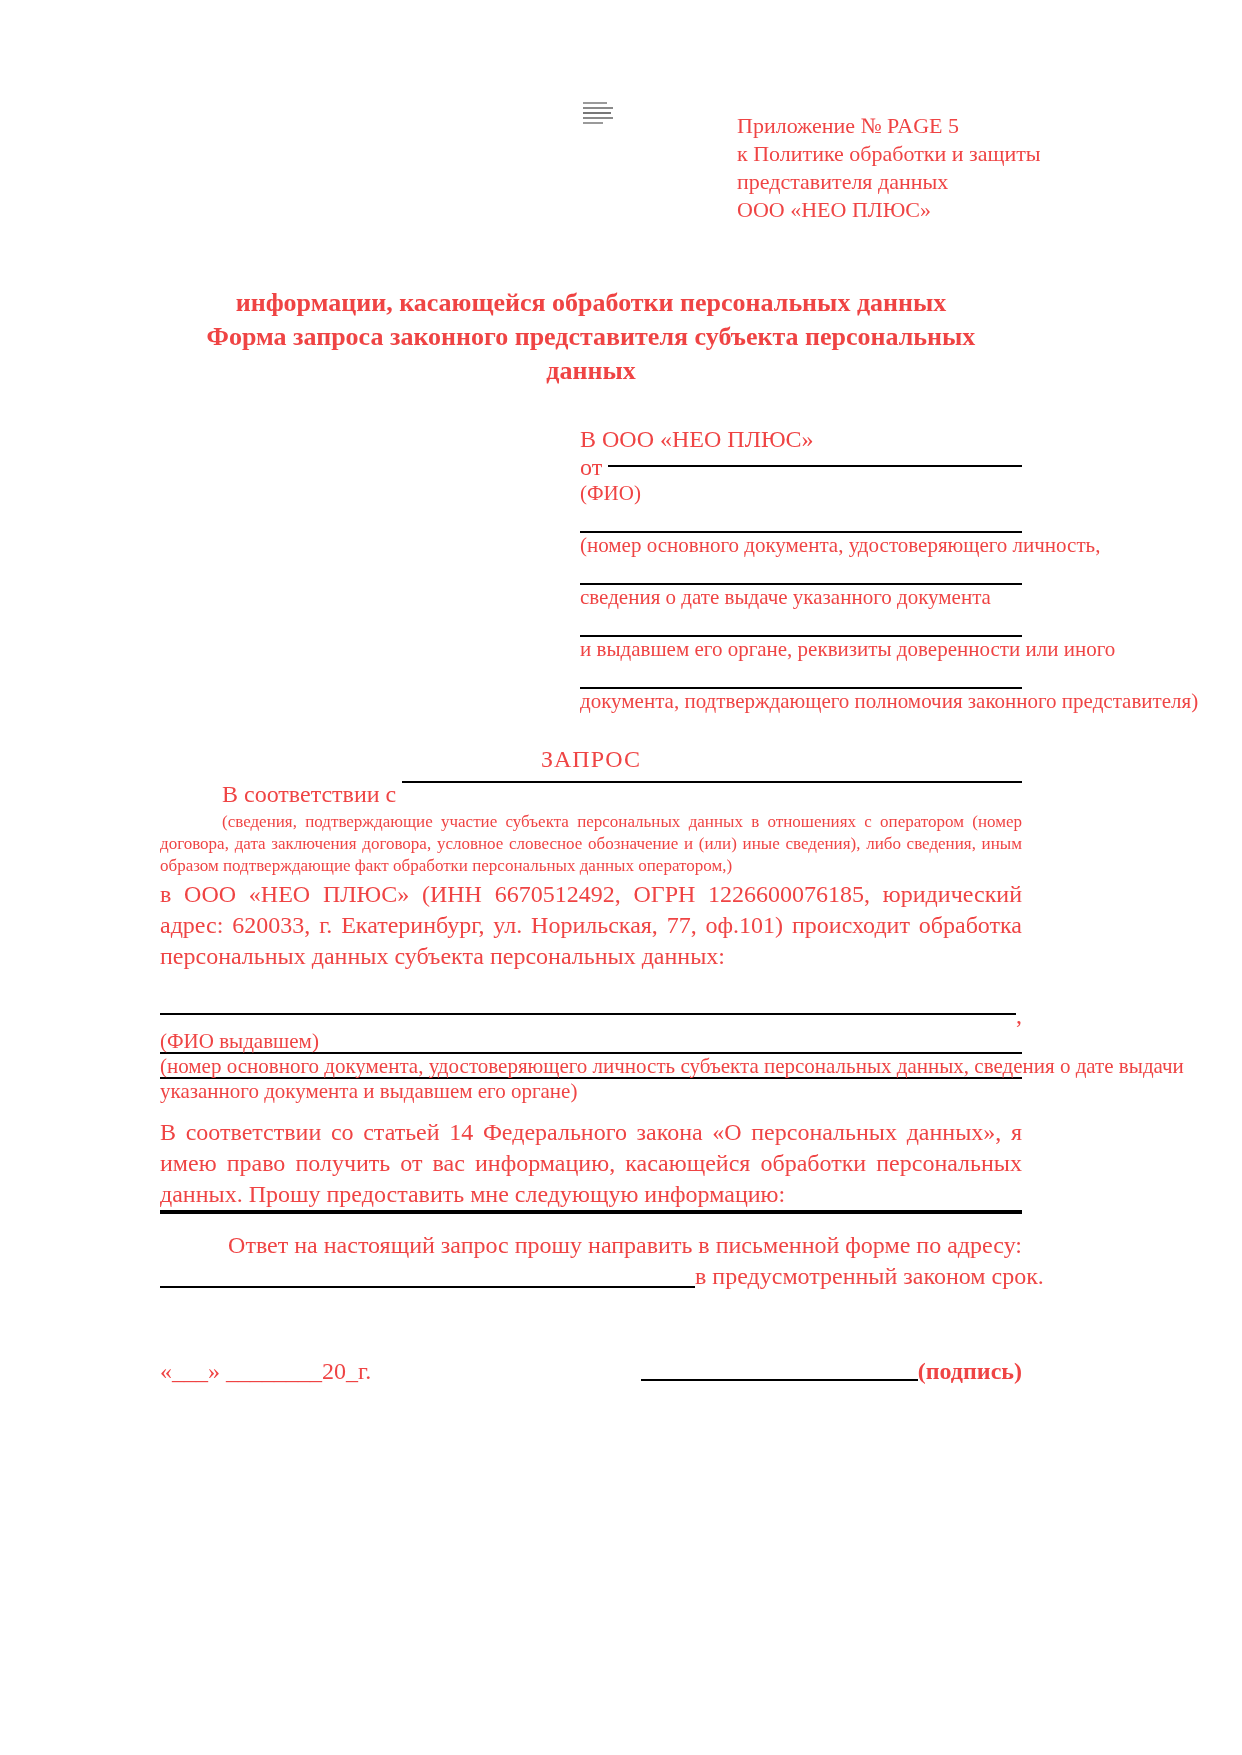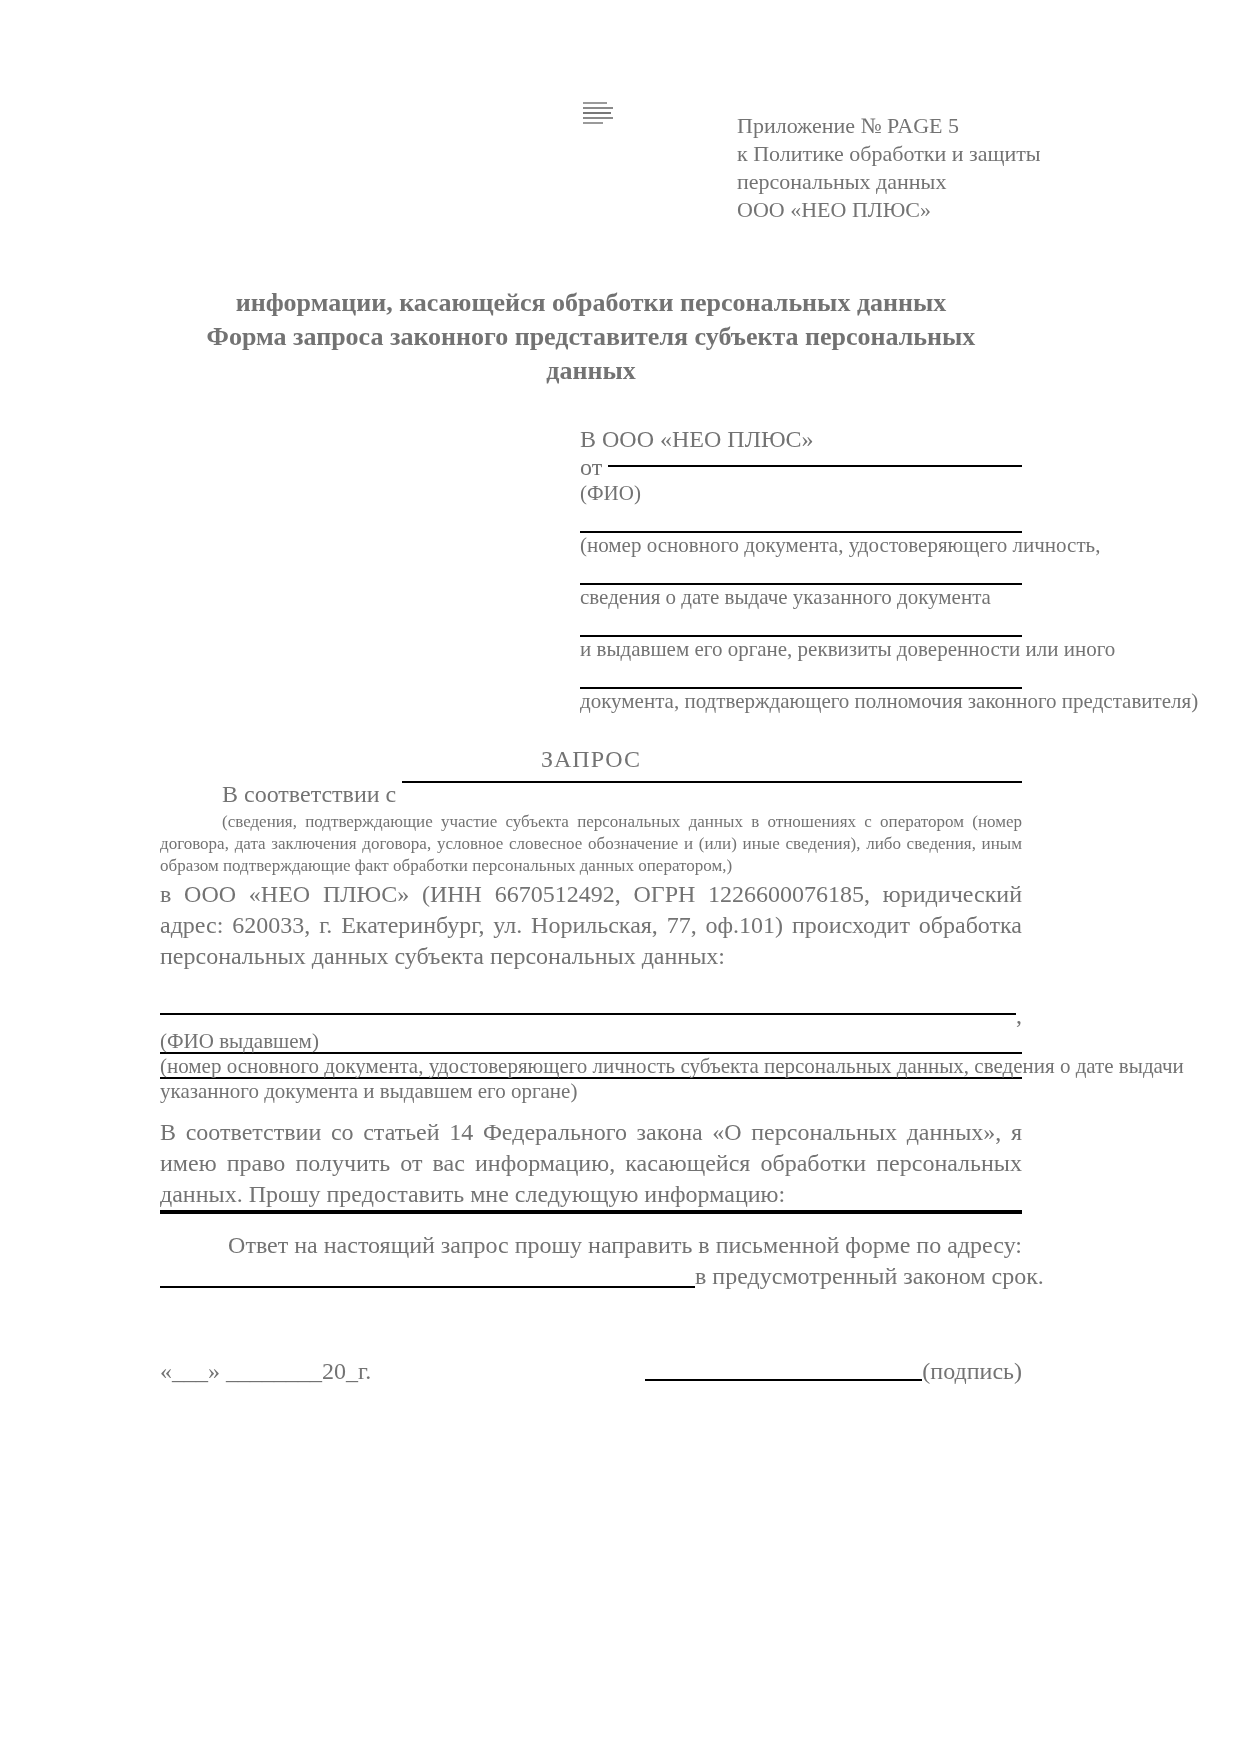--- a/index.html
+++ b/index.html
@@ -1,21 +1,21 @@
 <!DOCTYPE html>
 <html><head>
 <meta charset="utf-8">
 <style>
   html, body { margin: 0; padding: 0; background: #ffffff; }
   .page {
     position: relative;
     width: 1242px;
     height: 1755px;
     background: #ffffff;
-    color: #737373;
+    color: #ef4444;
     font-family: "Liberation Serif", serif;
     font-size: 24px;
     overflow: hidden;
   }
   .content { margin-left: 160px; width: 862px; }
 
   
   .obj-icon { position: absolute; left: 583px; top: 102px; width: 30px; height: 24px; }
   .obj-icon i { display: block; height: 2px; margin-bottom: 3px; background: #8a8a8a; }
   .obj-icon i:nth-child(1) { width: 24px; background:#9a9a9a; }
@@ -57,41 +57,41 @@
 
   .blank1 { margin-top: 48px; }
   .blank2 { margin-top: 43px; }
 
   .reply1 { margin-top: 16px; text-align: right; line-height: 31px; }
   .reply2 { display: flex; align-items: flex-end; line-height: 31px; }
   .reply2 .fill { margin-left: 0; margin-right: 0; flex: 0 0 535px; }
   .reply2 .tail { flex: 1; text-align: right; white-space: nowrap; }
 
   .footer-row { margin-top: 66px; display: flex; align-items: flex-end; justify-content: space-between; }
-  .sig-group { display: flex; align-items: flex-end; }
+  .sig-group { display: flex; align-items: flex-end; font-weight: bold; }
   .sig-group .fill { flex: 0 0 277px; margin-left: 0; }
   .sig-group .sig-cap { white-space: nowrap; }
 </style>
 </head>
 <body>
 
 <div class="page">
 
   <div class="obj-icon">
     <i></i>
       <i></i>
       <i></i>
       <i></i>
       <i></i>
   </div>
 
   <div class="header-block">
     <div>Приложение №  PAGE 5</div>
     <div>к Политике обработки и защиты</div>
-    <div>персональных данных</div>
+    <div>представителя данных</div>
     <div>ООО «НЕО ПЛЮС»</div>
   </div>
 
   <div class="content">
 
     <div class="doc-title">
       <div>информации, касающейся обработки персональных данных</div>
       <div>Форма запроса законного представителя субъекта персональных данных</div>
     </div>
 

